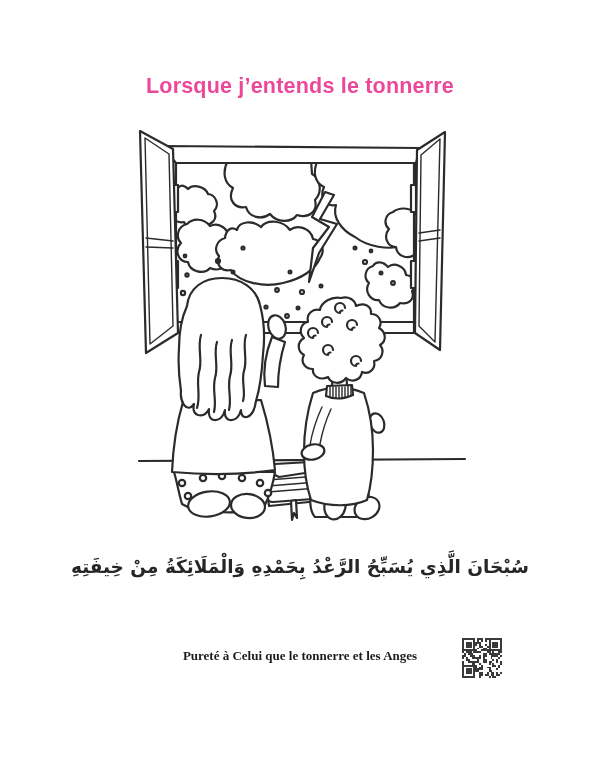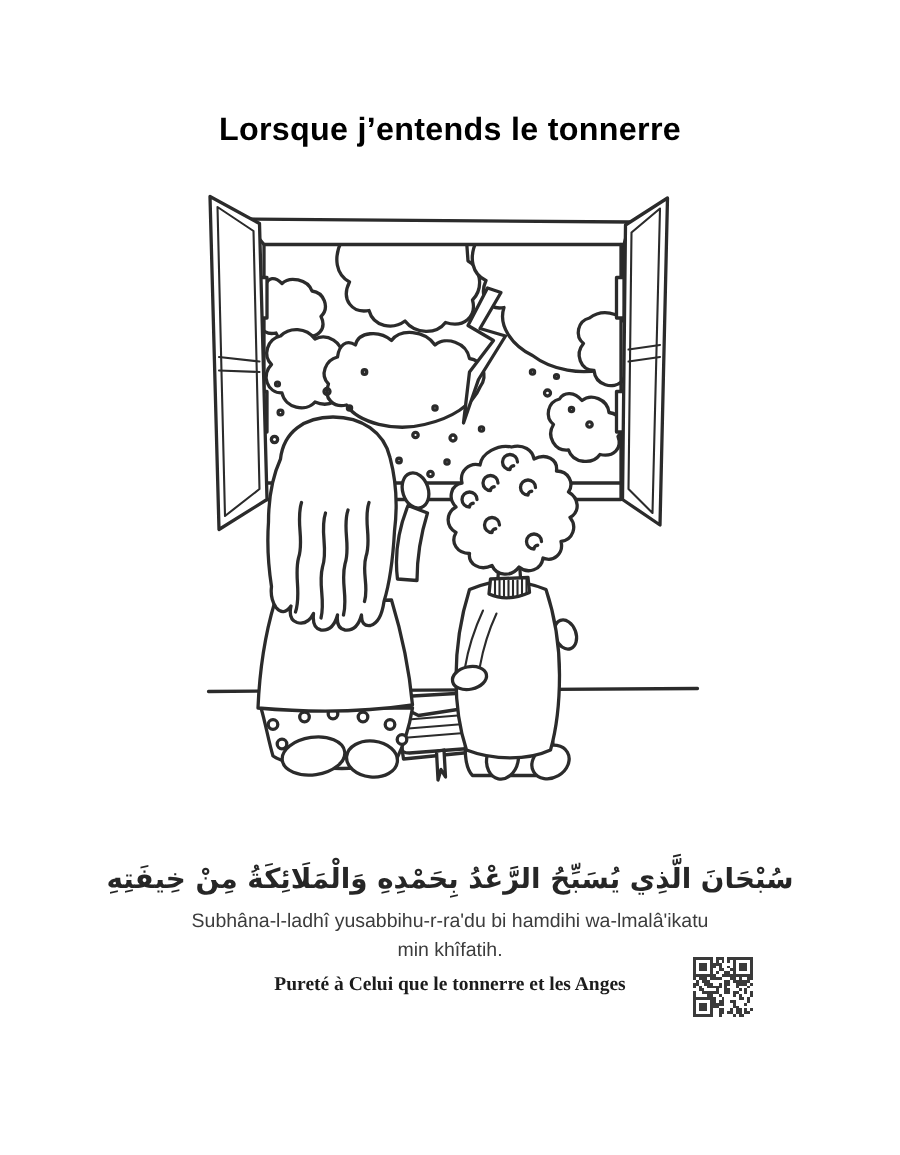--- a/index.html
+++ b/index.html
@@ -1,27 +1,27 @@
 <!DOCTYPE html>
 <html><head>
 <meta charset="utf-8">
 <style>
   html,body{margin:0;padding:0;background:#fff;}
   .page{position:relative;width:600px;height:770px;background:#ffffff;overflow:hidden;
         font-family:"Liberation Sans",sans-serif;color:#1e1e1e;}
   .title{position:absolute;top:74px;left:0;width:100%;text-align:center;
-         font-size:21.5px;font-weight:800;letter-spacing:.2px;color:#000000;}
+         font-size:21.5px;font-weight:800;letter-spacing:.2px;color:#ec4899;}
   .illus{position:absolute;top:120px;left:125px;width:350px;height:410px;}
   .illus path,.illus line,.illus ellipse,.illus circle,.illus rect{
         stroke:#2b2b2b;stroke-width:2.2;fill:none;stroke-linecap:round;stroke-linejoin:round;}
   .illus .w{fill:#ffffff;}
   .illus .thin{stroke-width:1.4;}
   .illus .ink{fill:#2b2b2b;stroke:none;}
   .arabic{position:absolute;top:556px;left:0;width:100%;text-align:center;direction:rtl;
-          font-family:"DejaVu Sans",sans-serif;font-size:18.5px;font-weight:700;color:#262626;margin-top:20px;}
+          font-family:"DejaVu Sans",sans-serif;font-size:18.5px;font-weight:700;color:#262626;}
   .translit{position:absolute;top:604px;left:0;width:100%;text-align:center;
             font-size:13px;line-height:19px;color:#3c3c3c;}
   .translit span{display:block;}
   .french{position:absolute;top:647px;left:0;width:100%;text-align:center;
           font-size:13px;font-weight:700;line-height:18px;color:#1c1c1c;font-family:Liberation Serif, serif;}
   .french span{display:block;}
   .qr{position:absolute;top:638px;left:462px;width:40px;height:40px;}
 </style>
 </head>
 <body>
@@ -138,24 +138,20 @@
         <path d="M232,205 a5,5 0 1 0 -5,5 a2.5,2.5 0 0 1 2.5,-2.5"></path>
         <path d="M193,213 a5,5 0 1 0 -5,5 a2.5,2.5 0 0 1 2.5,-2.5"></path>
         <path d="M208,230 a5,5 0 1 0 -5,5 a2.5,2.5 0 0 1 2.5,-2.5"></path>
         <path d="M236,241 a5,5 0 1 0 -5,5 a2.5,2.5 0 0 1 2.5,-2.5"></path>
       </g>
     </g>
   </svg>
 
   <div class="arabic">سُبْحَانَ الَّذِي يُسَبِّحُ الرَّعْدُ بِحَمْدِهِ وَالْمَلَائِكَةُ مِنْ خِيفَتِهِ</div>
 
-  <div class="translit">
-    <span>Subhâna-l-ladhî yusabbihu-r-ra'du bi hamdihi wa-lmalâ'ikatu</span>
-    <span>min khîfatih.</span>
-  </div>
 
   <div class="french">
     <span>Pureté à Celui que le tonnerre et les Anges</span>
   </div>
 
   <div class="qr">
     <svg id="qr-svg" viewBox="0 0 21 21" width="40" height="40" shape-rendering="crispEdges">
       <path id="qr-path" fill="#3a3a3a" fill-rule="evenodd" stroke="none" d="M8 0h1v1h-1zM9 0h1v1h-1zM10 0h1v1h-1zM12 0h1v1h-1zM13 0h1v1h-1zM8 1h1v1h-1zM10 1h1v1h-1zM12 1h1v1h-1zM7 2h1v1h-1zM8 2h1v1h-1zM9 2h1v1h-1zM7 3h1v1h-1zM9 3h1v1h-1zM12 3h1v1h-1zM9 4h1v1h-1zM10 4h1v1h-1zM13 4h1v1h-1zM8 5h1v1h-1zM11 5h1v1h-1zM12 5h1v1h-1zM7 6h1v1h-1zM10 6h1v1h-1zM11 6h1v1h-1zM12 6h1v1h-1zM13 6h1v1h-1zM0 7h1v1h-1zM2 7h1v1h-1zM3 7h1v1h-1zM4 7h1v1h-1zM6 7h1v1h-1zM7 7h1v1h-1zM8 7h1v1h-1zM9 7h1v1h-1zM13 7h1v1h-1zM14 7h1v1h-1zM16 7h1v1h-1zM19 7h1v1h-1zM20 7h1v1h-1zM1 8h1v1h-1zM3 8h1v1h-1zM4 8h1v1h-1zM5 8h1v1h-1zM11 8h1v1h-1zM12 8h1v1h-1zM14 8h1v1h-1zM15 8h1v1h-1zM16 8h1v1h-1zM17 8h1v1h-1zM18 8h1v1h-1zM19 8h1v1h-1zM0 9h1v1h-1zM1 9h1v1h-1zM4 9h1v1h-1zM5 9h1v1h-1zM6 9h1v1h-1zM9 9h1v1h-1zM11 9h1v1h-1zM12 9h1v1h-1zM15 9h1v1h-1zM16 9h1v1h-1zM17 9h1v1h-1zM18 9h1v1h-1zM20 9h1v1h-1zM0 10h1v1h-1zM2 10h1v1h-1zM5 10h1v1h-1zM6 10h1v1h-1zM7 10h1v1h-1zM8 10h1v1h-1zM9 10h1v1h-1zM11 10h1v1h-1zM15 10h1v1h-1zM19 10h1v1h-1zM2 11h1v1h-1zM3 11h1v1h-1zM8 11h1v1h-1zM11 11h1v1h-1zM12 11h1v1h-1zM16 11h1v1h-1zM18 11h1v1h-1zM0 12h1v1h-1zM3 12h1v1h-1zM4 12h1v1h-1zM5 12h1v1h-1zM6 12h1v1h-1zM7 12h1v1h-1zM8 12h1v1h-1zM11 12h1v1h-1zM12 12h1v1h-1zM14 12h1v1h-1zM15 12h1v1h-1zM18 12h1v1h-1zM20 12h1v1h-1zM0 13h1v1h-1zM5 13h1v1h-1zM6 13h1v1h-1zM9 13h1v1h-1zM14 13h1v1h-1zM16 13h1v1h-1zM20 13h1v1h-1zM7 14h1v1h-1zM10 14h1v1h-1zM16 14h1v1h-1zM17 14h1v1h-1zM19 14h1v1h-1zM7 15h1v1h-1zM9 15h1v1h-1zM10 15h1v1h-1zM13 15h1v1h-1zM14 15h1v1h-1zM19 15h1v1h-1zM7 16h1v1h-1zM8 16h1v1h-1zM9 16h1v1h-1zM10 16h1v1h-1zM14 16h1v1h-1zM18 16h1v1h-1zM7 17h1v1h-1zM8 17h1v1h-1zM14 17h1v1h-1zM15 17h1v1h-1zM9 18h1v1h-1zM10 18h1v1h-1zM13 18h1v1h-1zM15 18h1v1h-1zM16 18h1v1h-1zM18 18h1v1h-1zM20 18h1v1h-1zM9 19h1v1h-1zM10 19h1v1h-1zM12 19h1v1h-1zM13 19h1v1h-1zM15 19h1v1h-1zM16 19h1v1h-1zM18 19h1v1h-1zM19 19h1v1h-1zM9 20h1v1h-1zM14 20h1v1h-1zM16 20h1v1h-1zM17 20h1v1h-1zM0 0h7v7h-7z M1 1h5v5h-5z M2 2h3v3h-3zM14 0h7v7h-7z M15 1h5v5h-5z M16 2h3v3h-3zM0 14h7v7h-7z M1 15h5v5h-5z M2 16h3v3h-3z"></path>
     </svg>
   </div>

